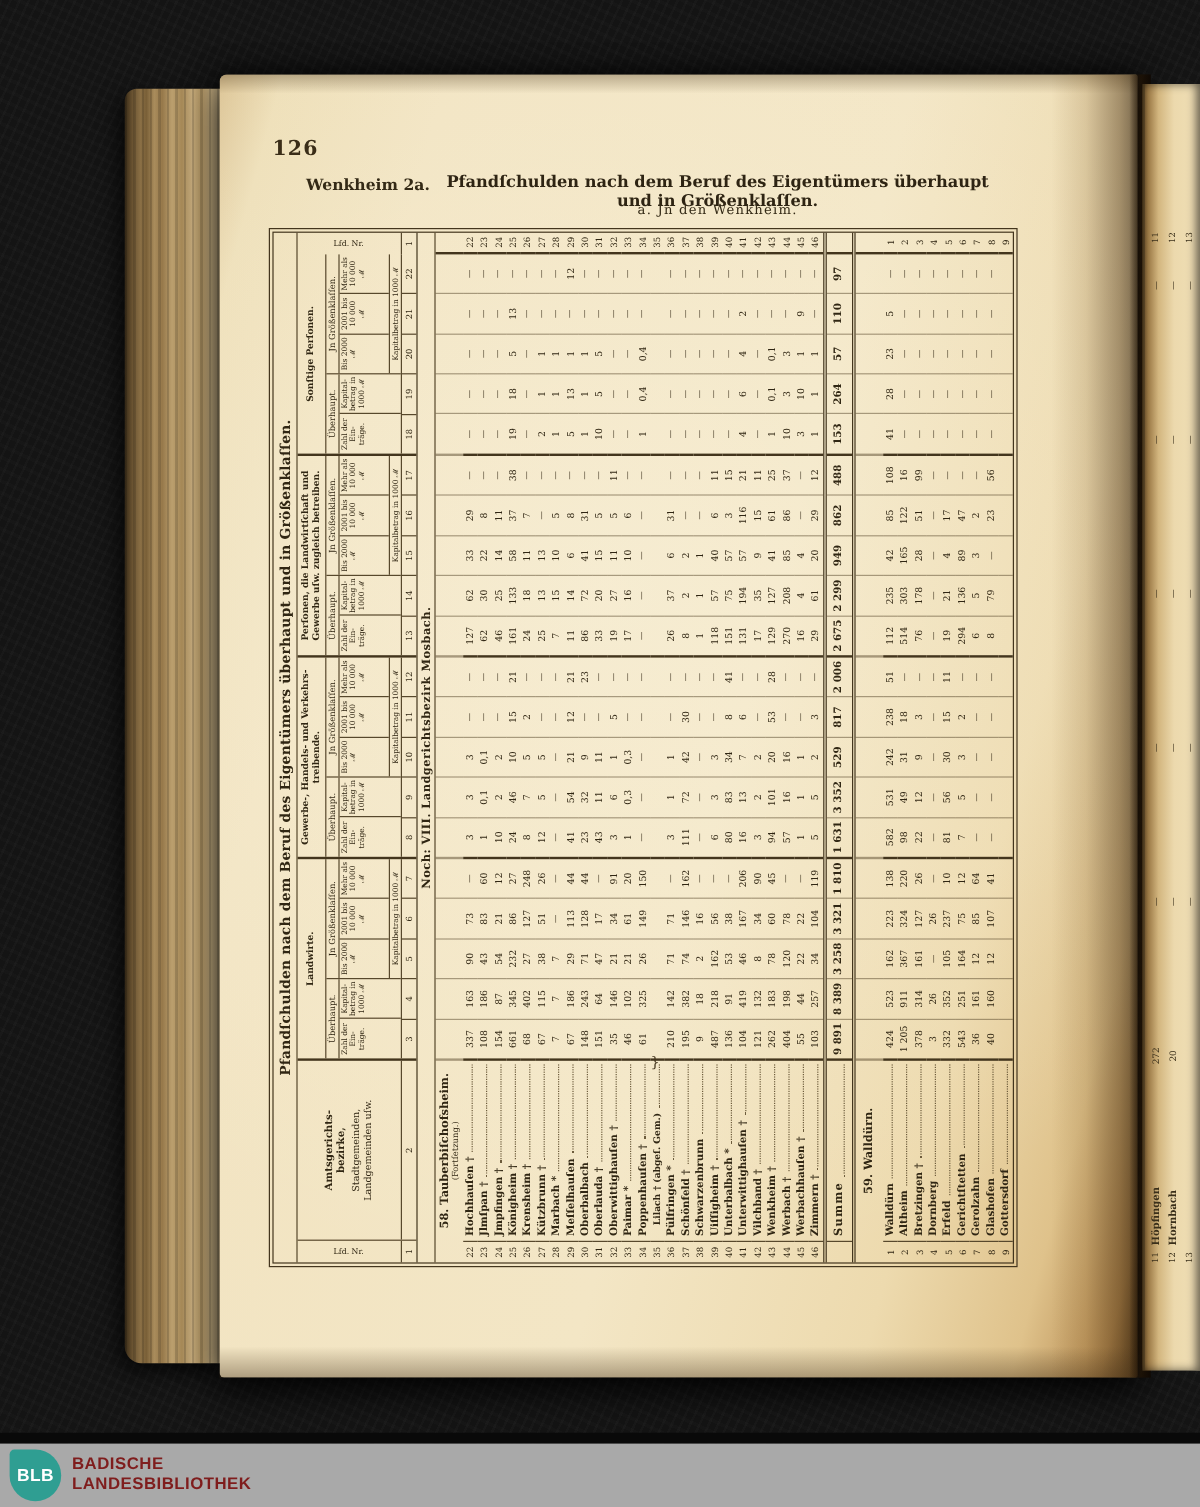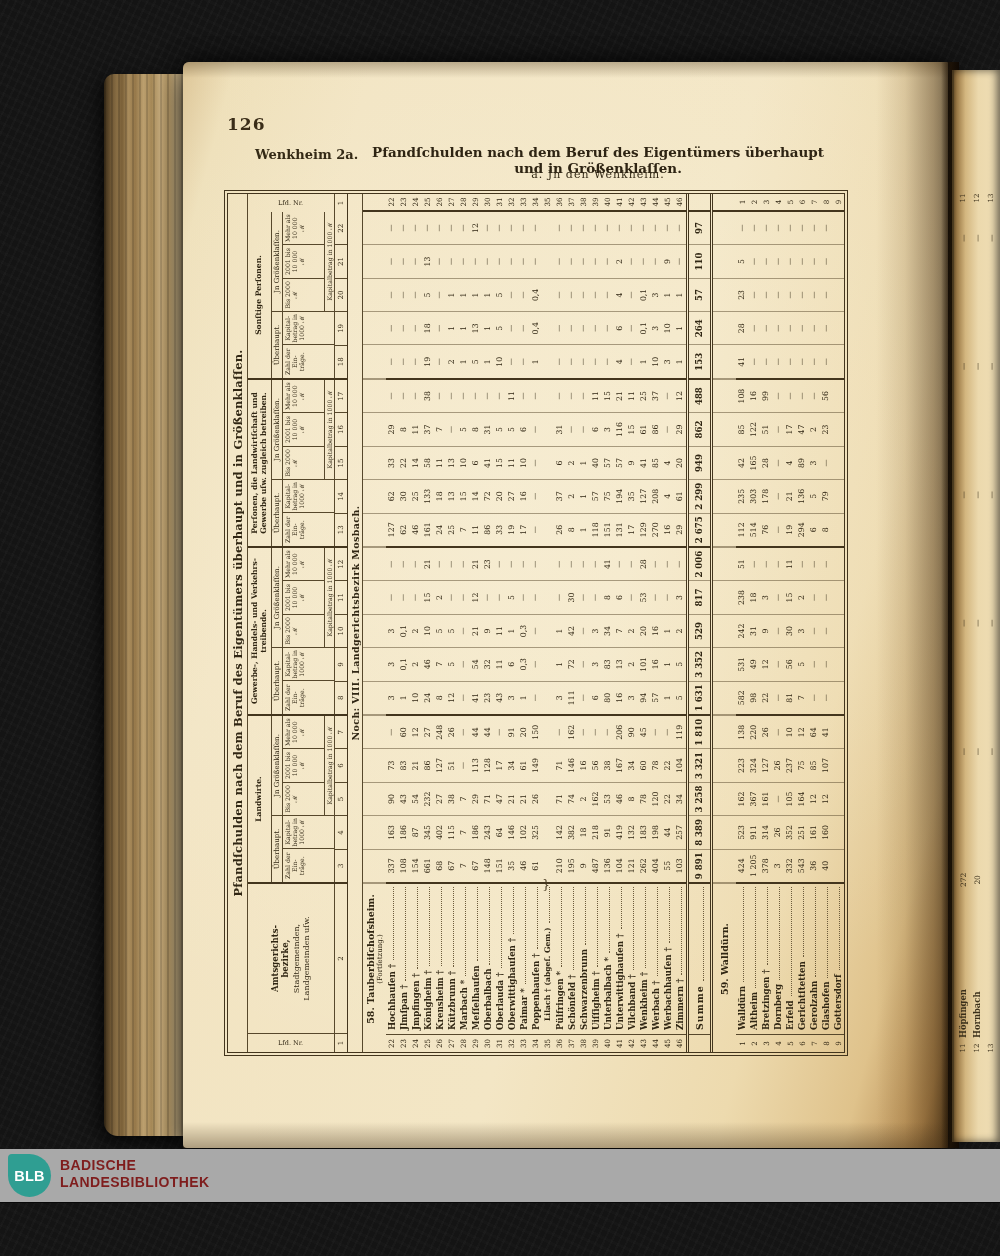--- a/index.html
+++ b/index.html
@@ -111,21 +111,21 @@
   .s-rot { position:absolute; left:4px; top:986px; width:866px; height:42px;
     transform:rotate(-90deg); transform-origin:0 0; }
   .s-row { height:14px; display:flex; align-items:center; color:#3a2f1a; }
   .s-nr { width:16px; font-size:7px; text-align:center; }
   .s-name { width:128px; font-size:8.4px; font-weight:bold; white-space:nowrap; padding-left:2px; }
   .s-cell { flex:1; font-size:7.4px; text-align:center; }
   .s-rule { position:absolute; left:0; top:0; width:2px; height:100%; background:#43351d; opacity:.7; }
 
   
   .prefooter { position:absolute; left:0; top:1194px; width:1000px; height:9px; background:#090909; }
-  .footer { position:absolute; left:0; top:1149px; width:1000px; height:53px; background:#a9a9a9;
+  .footer { position:absolute; left:0; top:1203px; width:1000px; height:53px; background:#a9a9a9;
     font-family:"Liberation Sans", sans-serif; }
   .blb-logo { position:absolute; left:8px; top:5px; width:43px; height:43px; background:#2f9e92;
     border-radius:4px 50% 50% 50%; display:flex; align-items:center; justify-content:center; }
   .blb-logo span { color:#fff; font-weight:bold; font-size:14.5px; letter-spacing:.3px; }
   .blb-text { position:absolute; left:60px; top:8px; color:#7f1d1d; font-weight:bold;
     font-size:14px; line-height:1.22; letter-spacing:.4px; }
   .bw { position:absolute; right:10px; top:0; height:53px; display:flex; align-items:center; gap:10px; }
   .lions { display:flex; flex-direction:column; gap:1px; }
   .lion { width:24px; height:12px; background:#0d0d0d;
     clip-path:polygon(2% 88%, 6% 55%, 3% 22%, 14% 40%, 22% 12%, 30% 38%, 42% 8%, 50% 36%, 62% 14%, 72% 40%, 88% 30%, 98% 52%, 96% 78%, 86% 70%, 74% 88%, 58% 74%, 44% 90%, 30% 76%, 16% 92%; }

